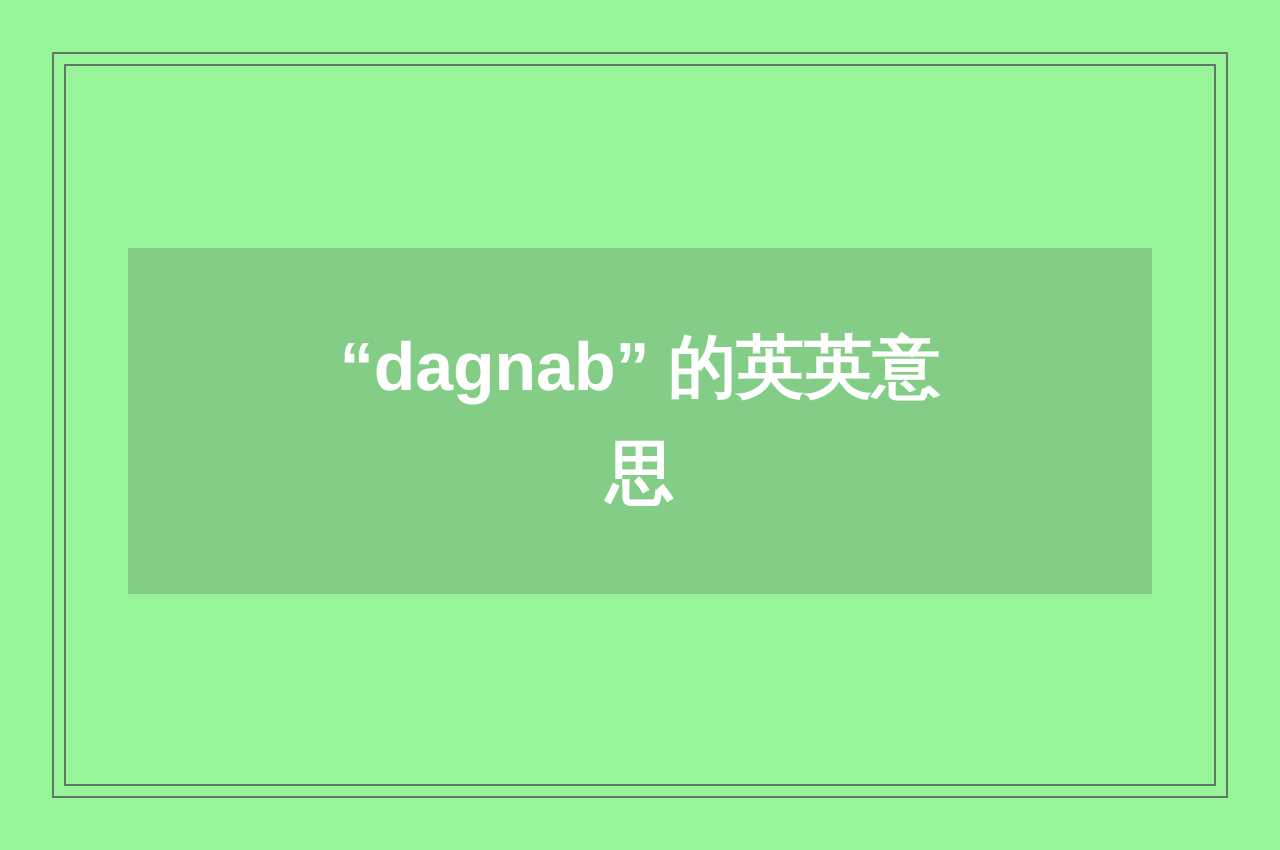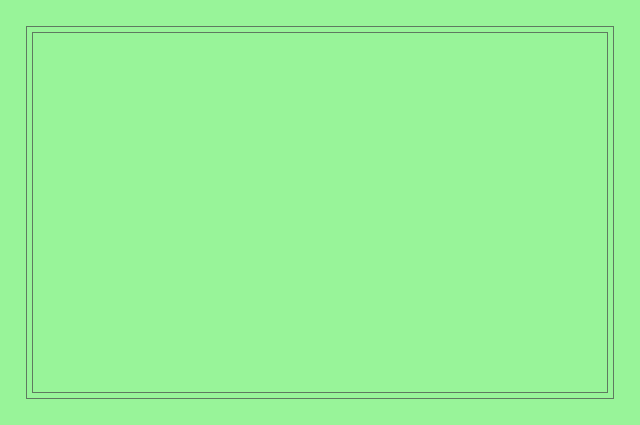--- a/index.html
+++ b/index.html
@@ -64,14 +64,17 @@
   }
 </style>
 </head>
 <body>
 
 <div class="canvas">
 
   <div class="frame-outer"></div>
   <div class="frame-inner"></div>
 
+  <div class="panel">
+    <div class="title">“dagnab” 的英英意思</div>
+  </div>
 
 </div>
 
 </body></html>

